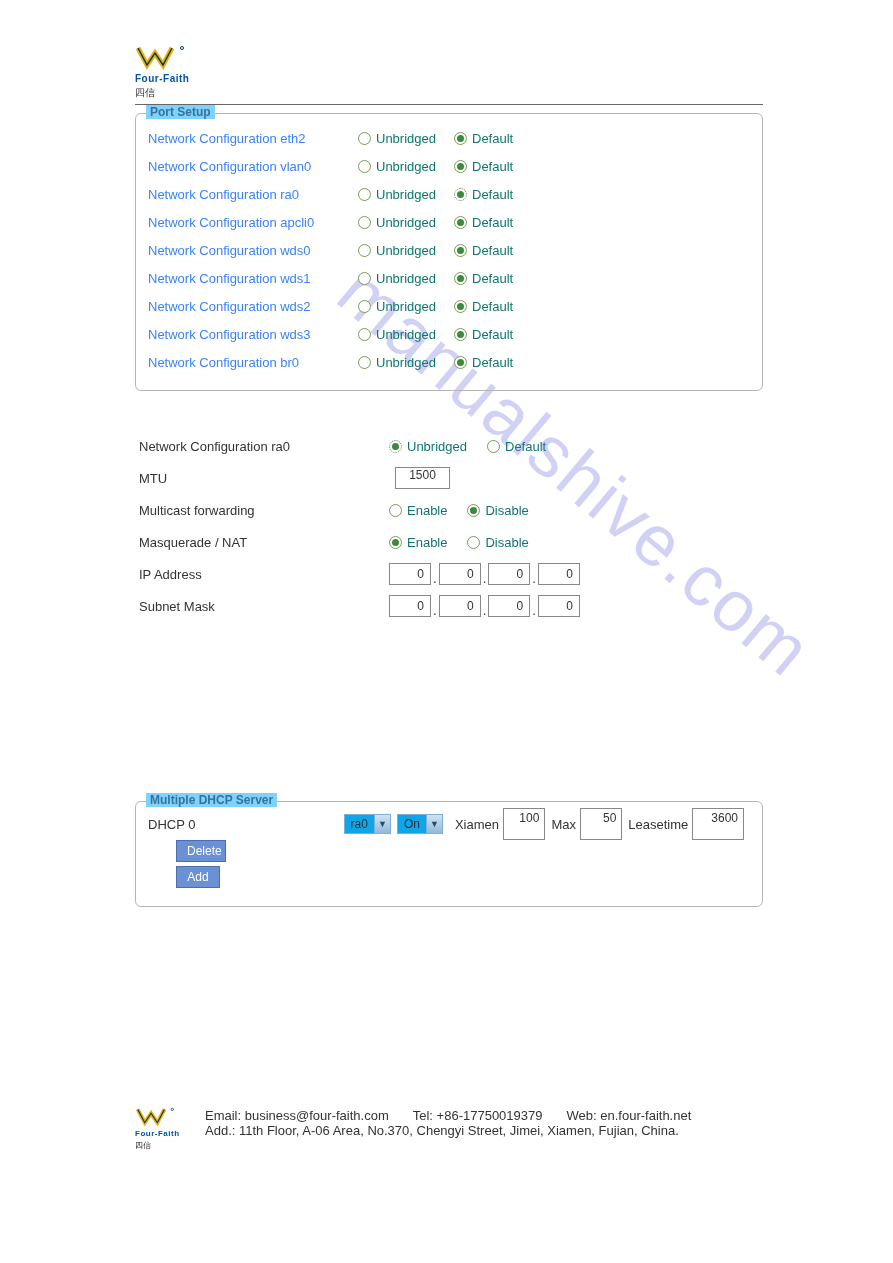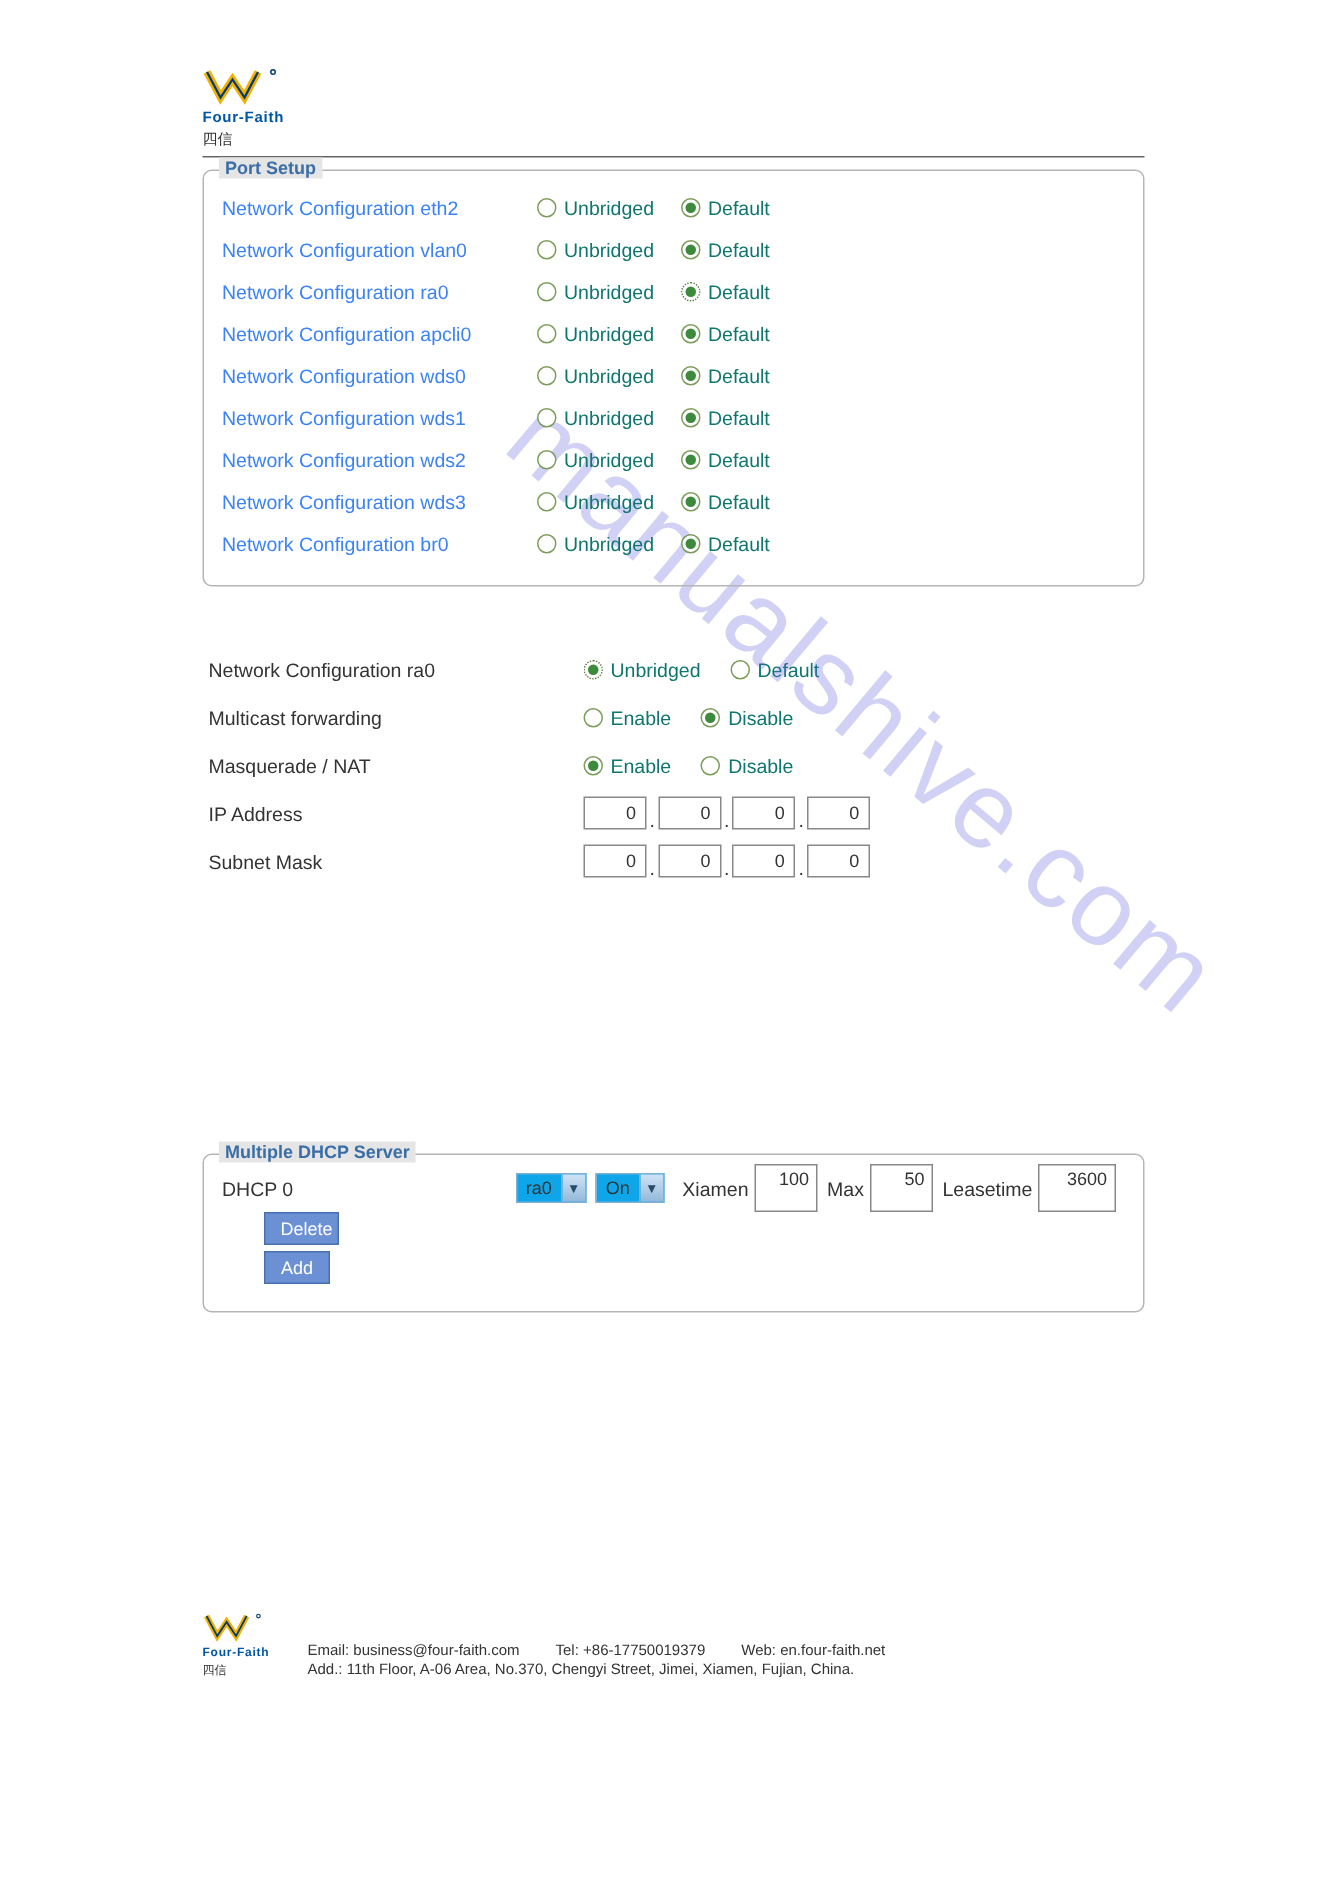--- a/index.html
+++ b/index.html
@@ -42,21 +42,21 @@
       border: 1px solid #b5b5b5;
       border-radius: 6px;
       padding: 10px 12px 14px 12px;
       position: relative;
       margin-bottom: 20px;
     }
     .legend {
       position: absolute;
       top: -9px;
       left: 10px;
-      background: #e5e5e5;
+      background: #7dd3fc;
       padding: 0 4px;
       color: #3a6ea5;
       font-weight: bold;
       font-size: 12px;
     }
     
     .pcfg-row {
       display: flex;
       align-items: center;
       height: 28px;
@@ -222,23 +222,22 @@
     }
     .footer-en {
       font-size: 8.5px;
       font-weight: bold;
       margin-top: 1px;
     }
     .footer-info {
       flex: 1;
       display: flex;
       flex-wrap: wrap;
-      font-size: 10px;
+      font-size: 13px;
       padding-top: 2px;
-      margin-top: 17px;
     }
     .fi-item { margin-right: 24px; line-height: 14px; }
     .fi-row { width: 100%; }
   </style>
 </head>
 <body>
 
 <div class="page">
 
   <div class="header-logo">
@@ -364,20 +363,26 @@
       <div class="dlabel">Network Configuration ra0</div>
       <div class="d-opts">
         <span class="radio-opt">
           <span id="d-unb" class="radio checked dotted"></span>
           <span class="rlabel">Unbridged</span>
         </span>
         <span class="radio-opt">
           <span id="d-def" class="radio"></span>
           <span class="rlabel">Default</span>
         </span>
+      </div>
+    </div>
+    <div class="drow">
+      <div class="dlabel">MTU</div>
+      <div class="d-opts" style="padding-left:6px;">
+        <div class="tinput mtu">1500</div>
       </div>
     </div>
     <div class="drow">
       <div class="dlabel">Multicast forwarding</div>
       <div class="d-opts">
         <span class="radio-opt">
           <span id="mc-en" class="radio"></span>
           <span class="rlabel">Enable</span>
         </span>
         <span class="radio-opt">

